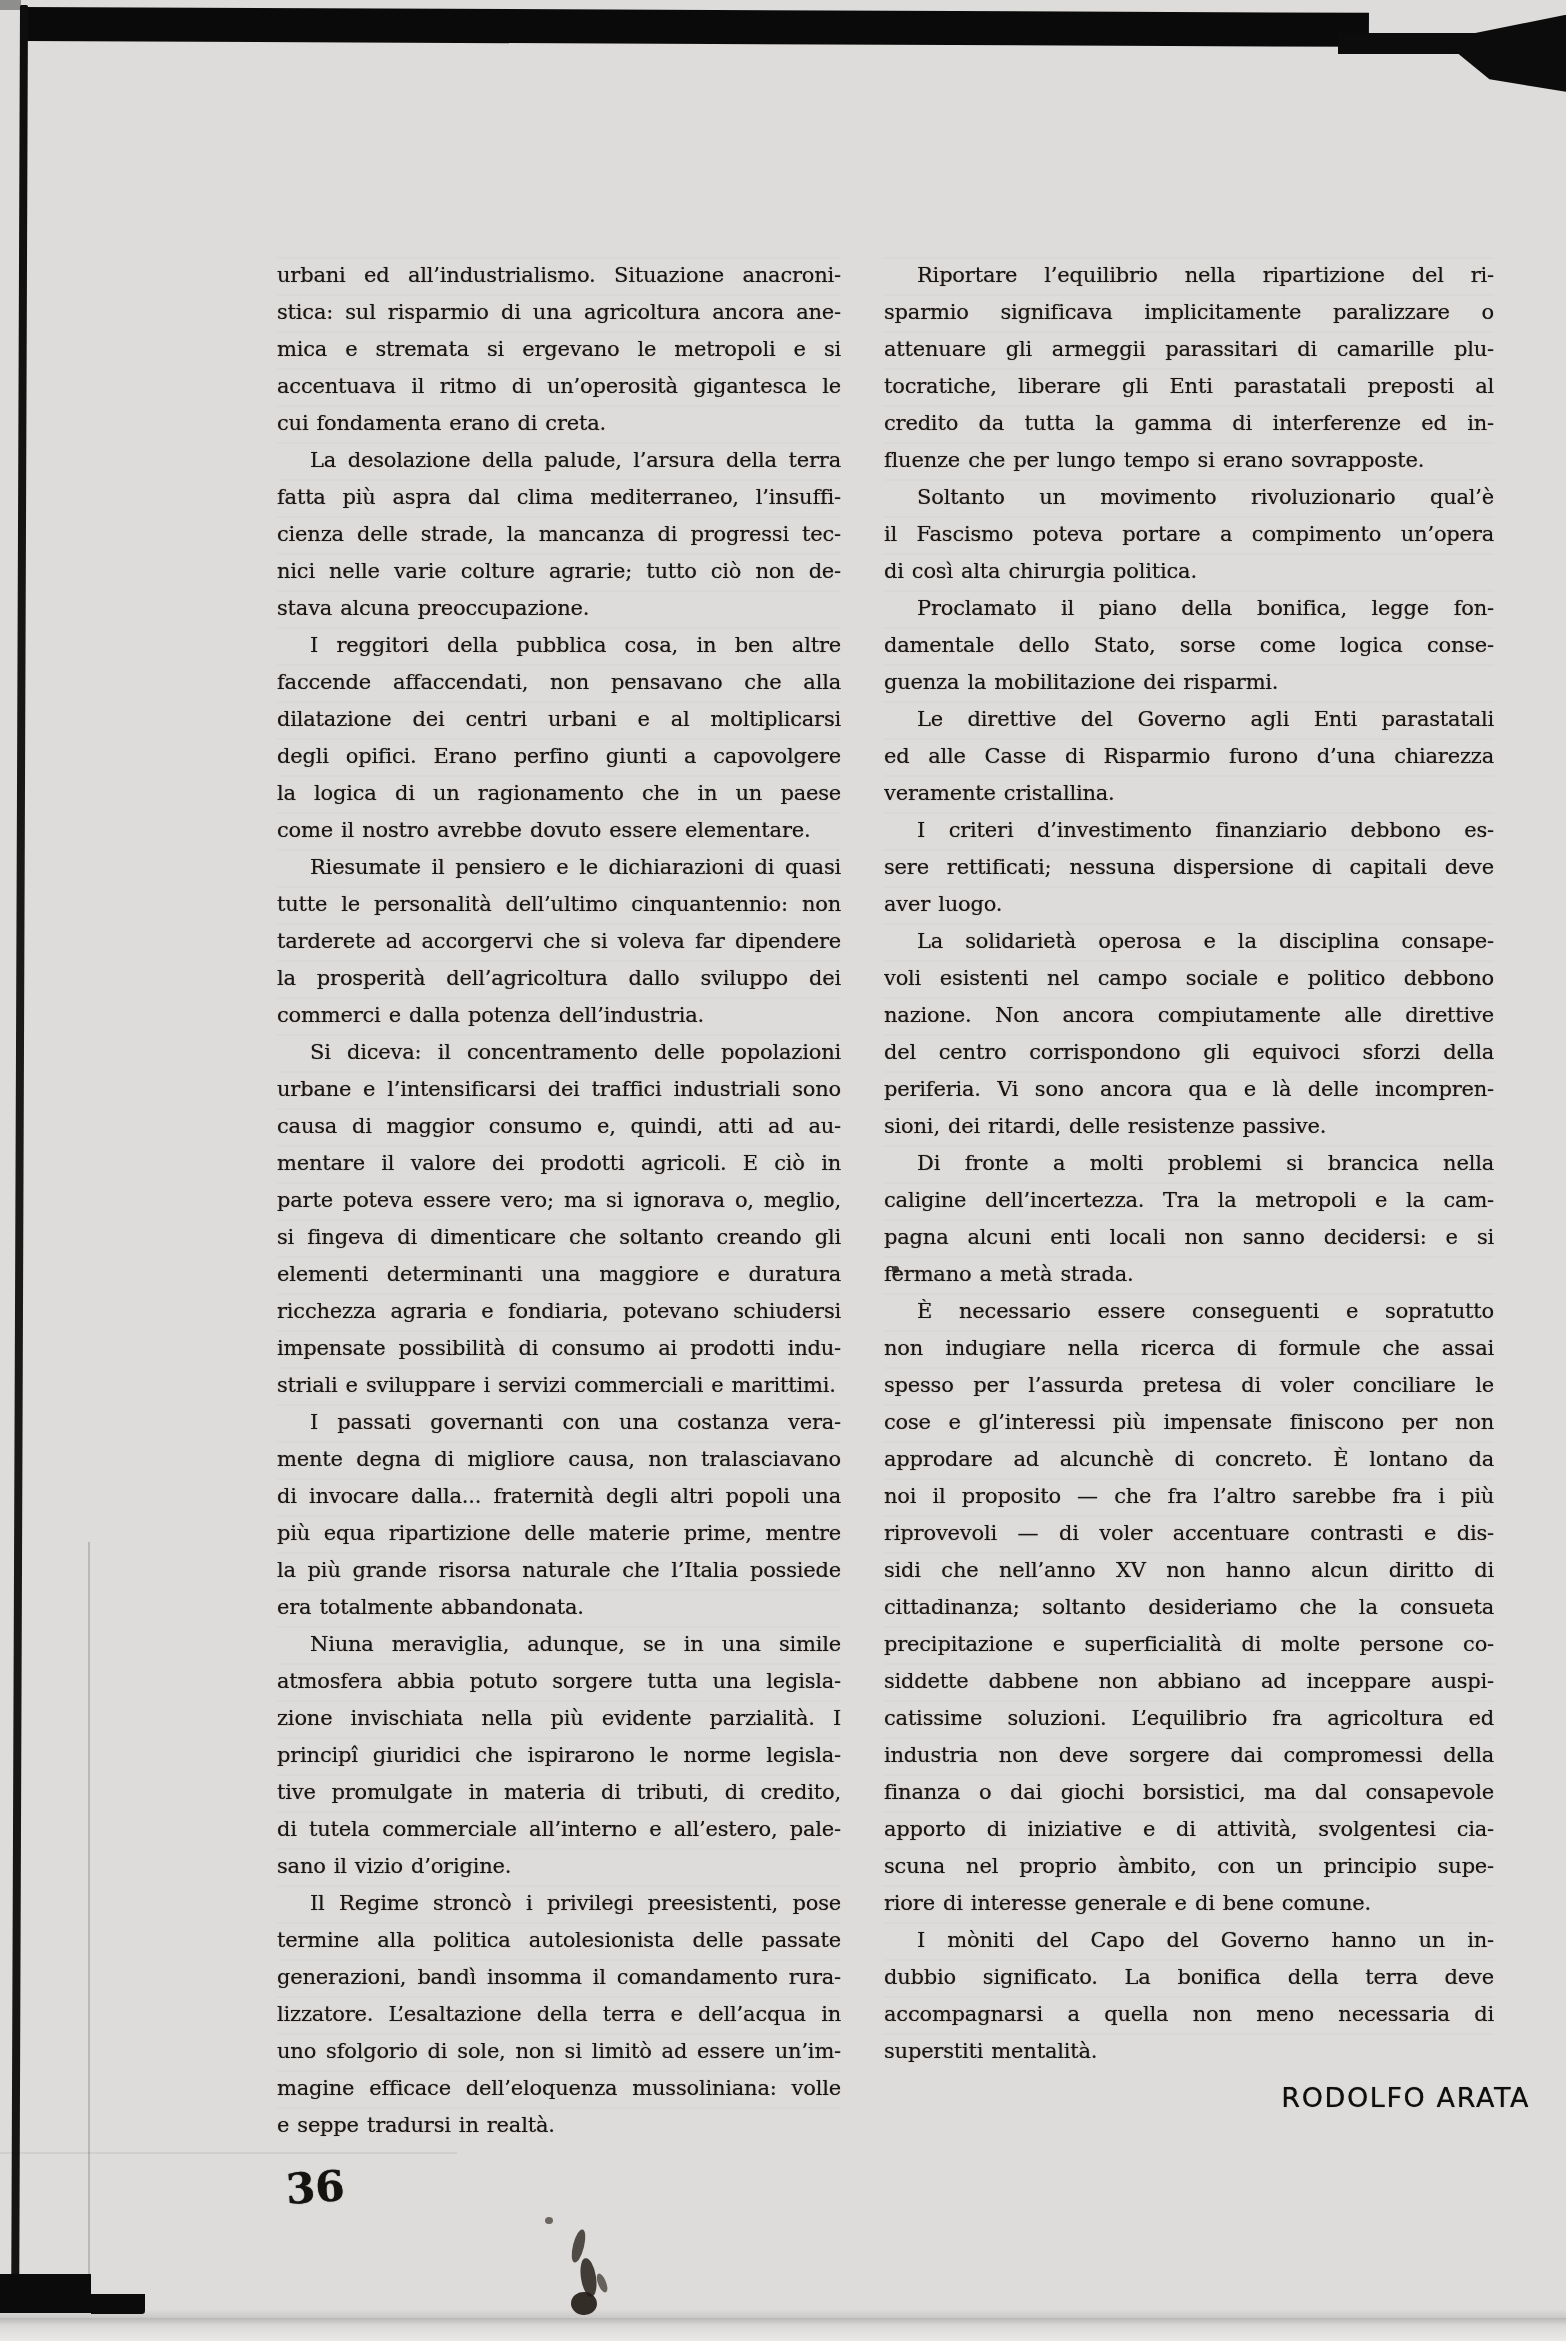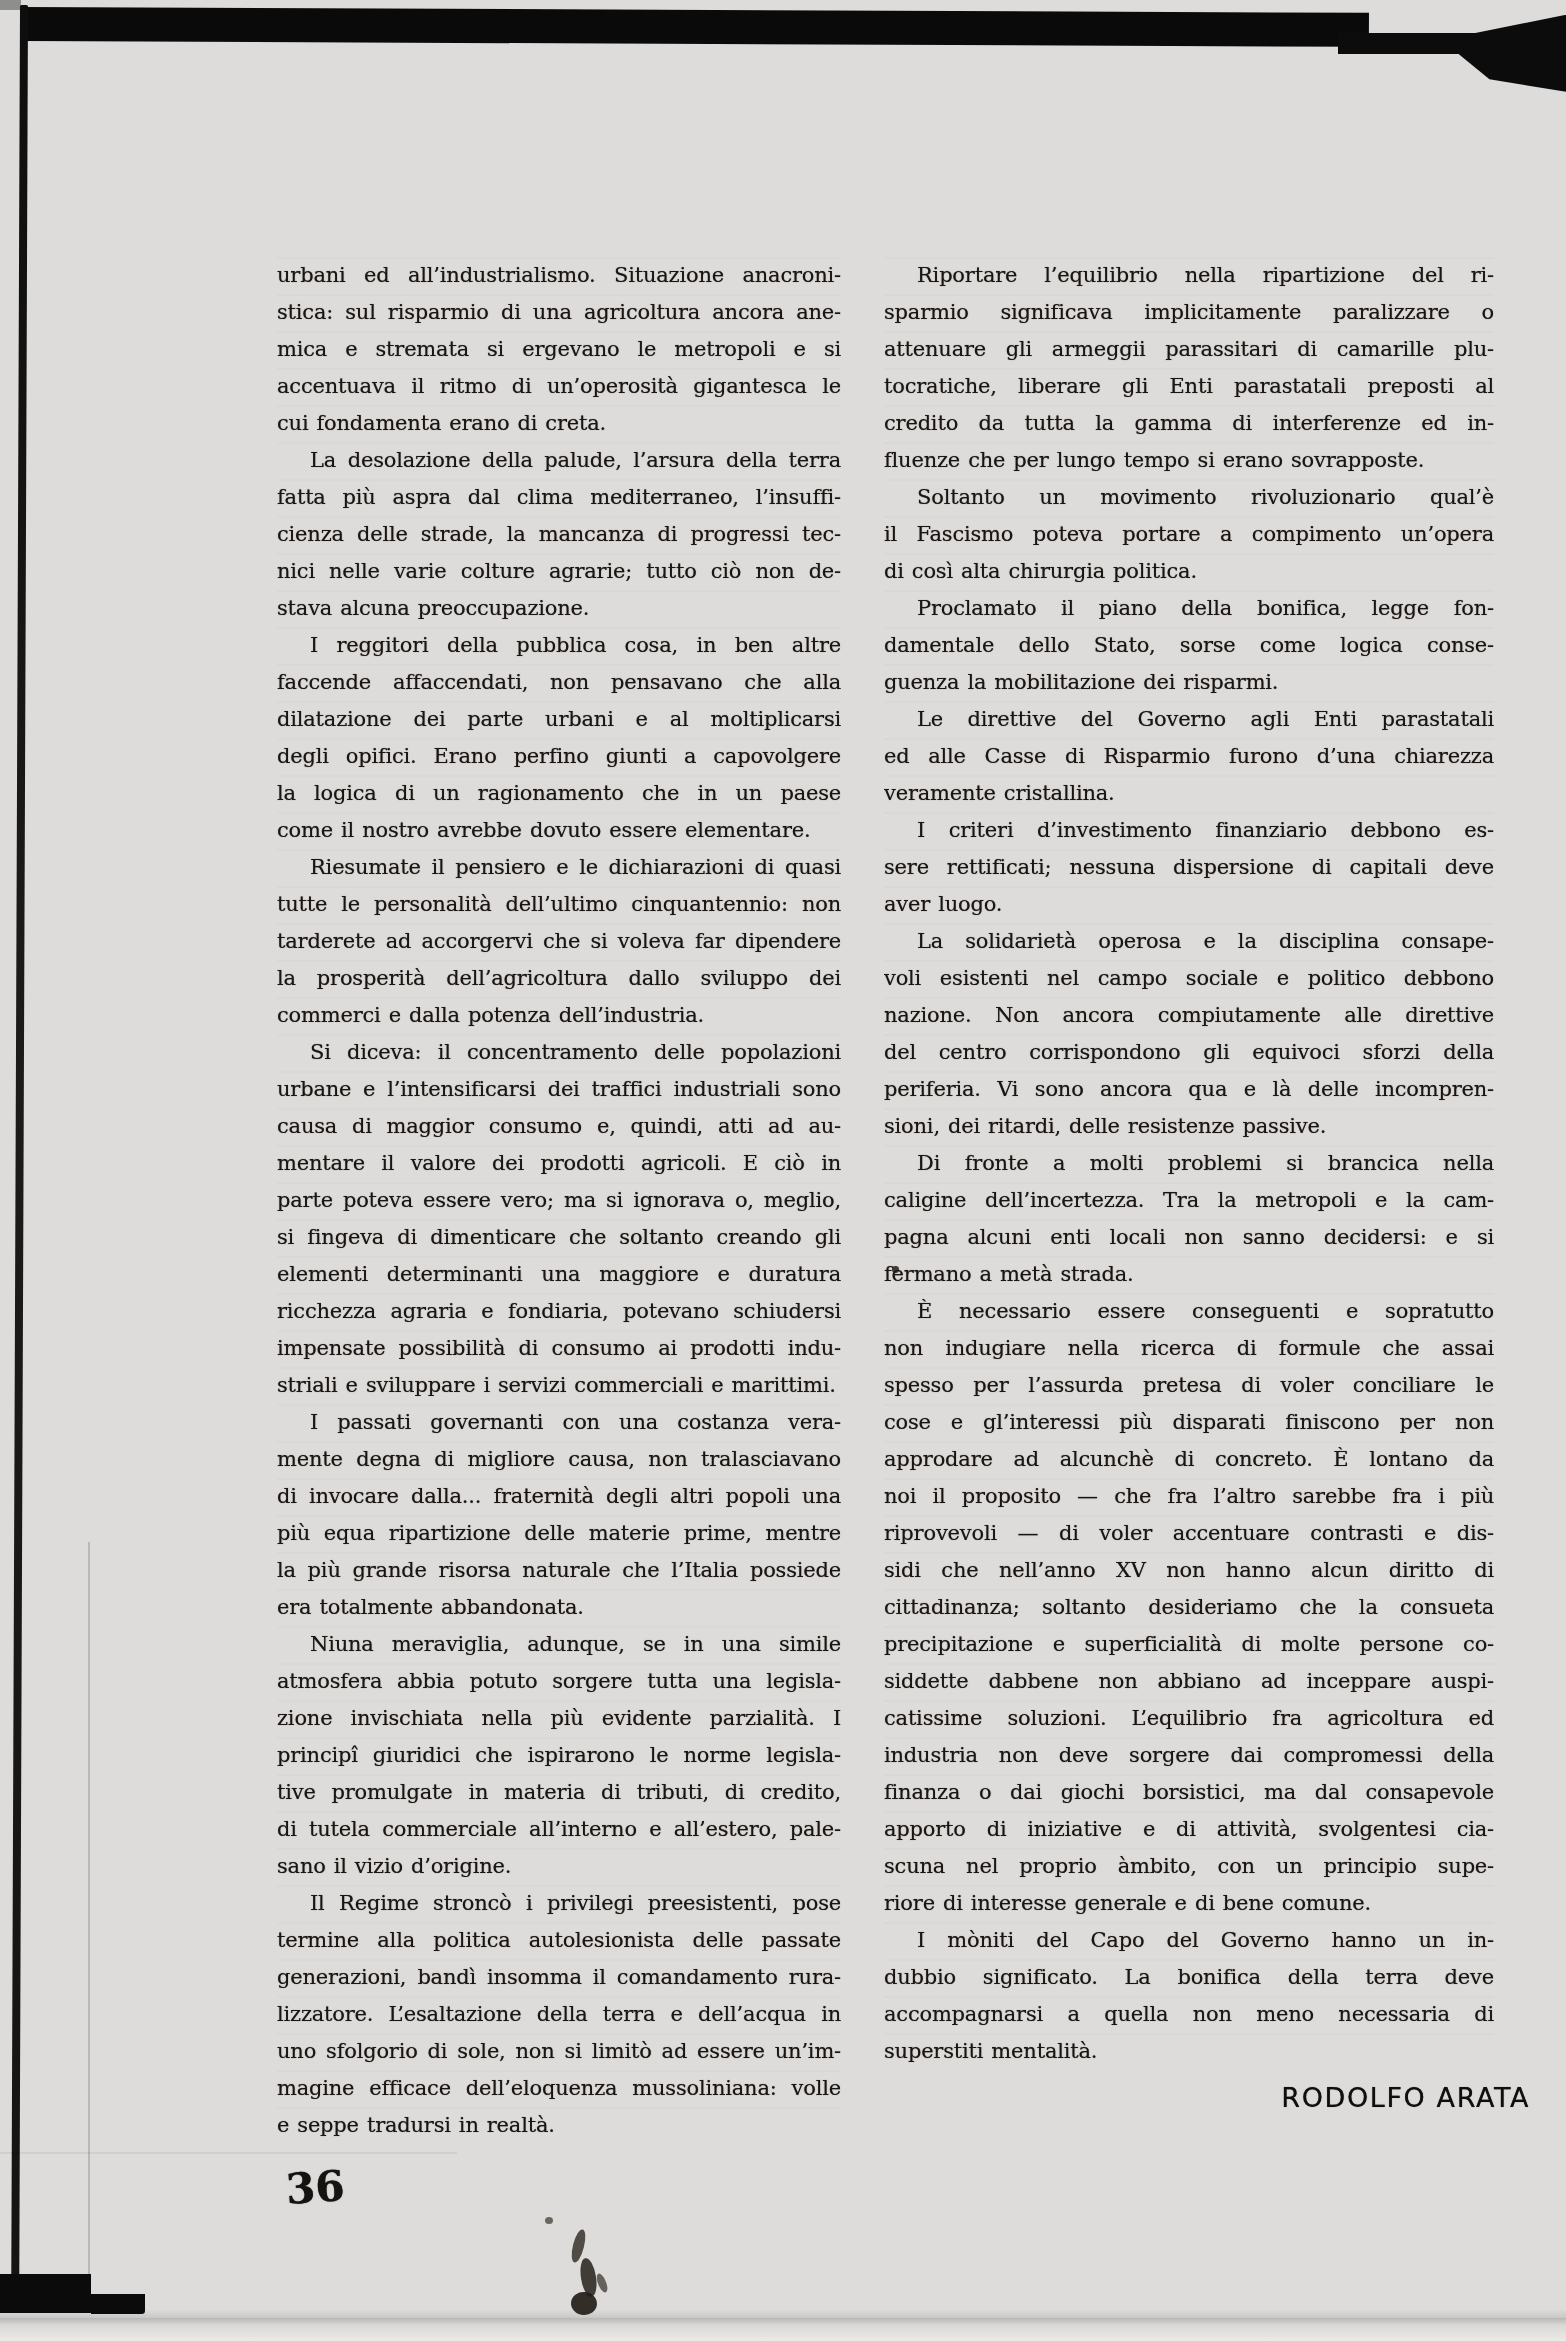--- a/index.html
+++ b/index.html
@@ -88,21 +88,21 @@
       <div class="line">mica e stremata si ergevano le metropoli e si</div>
       <div class="line">accentuava il ritmo di un’operosità gigantesca le</div>
       <div class="line l">cui fondamenta erano di creta.</div>
       <div class="line f">La desolazione della palude, l’arsura della terra</div>
       <div class="line">fatta più aspra dal clima mediterraneo, l’insuffi-</div>
       <div class="line">cienza delle strade, la mancanza di progressi tec-</div>
       <div class="line">nici nelle varie colture agrarie; tutto ciò non de-</div>
       <div class="line l">stava alcuna preoccupazione.</div>
       <div class="line f">I reggitori della pubblica cosa, in ben altre</div>
       <div class="line">faccende affaccendati, non pensavano che alla</div>
-      <div class="line">dilatazione dei parte urbani e al moltiplicarsi</div>
+      <div class="line">dilatazione dei centri urbani e al moltiplicarsi</div>
       <div class="line">degli opifici. Erano perfino giunti a capovolgere</div>
       <div class="line">la logica di un ragionamento che in un paese</div>
       <div class="line l">come il nostro avrebbe dovuto essere elementare.</div>
       <div class="line f">Riesumate il pensiero e le dichiarazioni di quasi</div>
       <div class="line">tutte le personalità dell’ultimo cinquantennio: non</div>
       <div class="line">tarderete ad accorgervi che si voleva far dipendere</div>
       <div class="line">la prosperità dell’agricoltura dallo sviluppo dei</div>
       <div class="line l">commerci e dalla potenza dell’industria.</div>
       <div class="line f">Si diceva: il concentramento delle popolazioni</div>
       <div class="line">urbane e l’intensificarsi dei traffici industriali sono</div>
@@ -160,21 +160,21 @@
       <div class="line">del centro corrispondono gli equivoci sforzi della</div>
       <div class="line">periferia. Vi sono ancora qua e là delle incompren-</div>
       <div class="line l">sioni, dei ritardi, delle resistenze passive.</div>
       <div class="line f">Di fronte a molti problemi si brancica nella</div>
       <div class="line">caligine dell’incertezza. Tra la metropoli e la cam-</div>
       <div class="line">pagna alcuni enti locali non sanno decidersi: e si</div>
       <div class="line l">fermano a metà strada.</div>
       <div class="line f">È necessario essere conseguenti e sopratutto</div>
       <div class="line">non indugiare nella ricerca di formule che assai</div>
       <div class="line">spesso per l’assurda pretesa di voler conciliare le</div>
-      <div class="line">cose e gl’interessi più disparati finiscono per non</div>
+      <div class="line">cose e gl’interessi più impensate finiscono per non</div>
       <div class="line">approdare ad alcunchè di concreto. È lontano da</div>
       <div class="line">noi il proposito — che fra l’altro sarebbe fra i più</div>
       <div class="line">riprovevoli — di voler accentuare contrasti e dis-</div>
       <div class="line">sidi che nell’anno XV non hanno alcun diritto di</div>
       <div class="line">cittadinanza; soltanto desideriamo che la consueta</div>
       <div class="line">precipitazione e superficialità di molte persone co-</div>
       <div class="line">siddette dabbene non abbiano ad inceppare auspi-</div>
       <div class="line">catissime soluzioni. L’equilibrio fra agricoltura ed</div>
       <div class="line">industria non deve sorgere dai compromessi della</div>
       <div class="line">finanza o dai giochi borsistici, ma dal consapevole</div>

